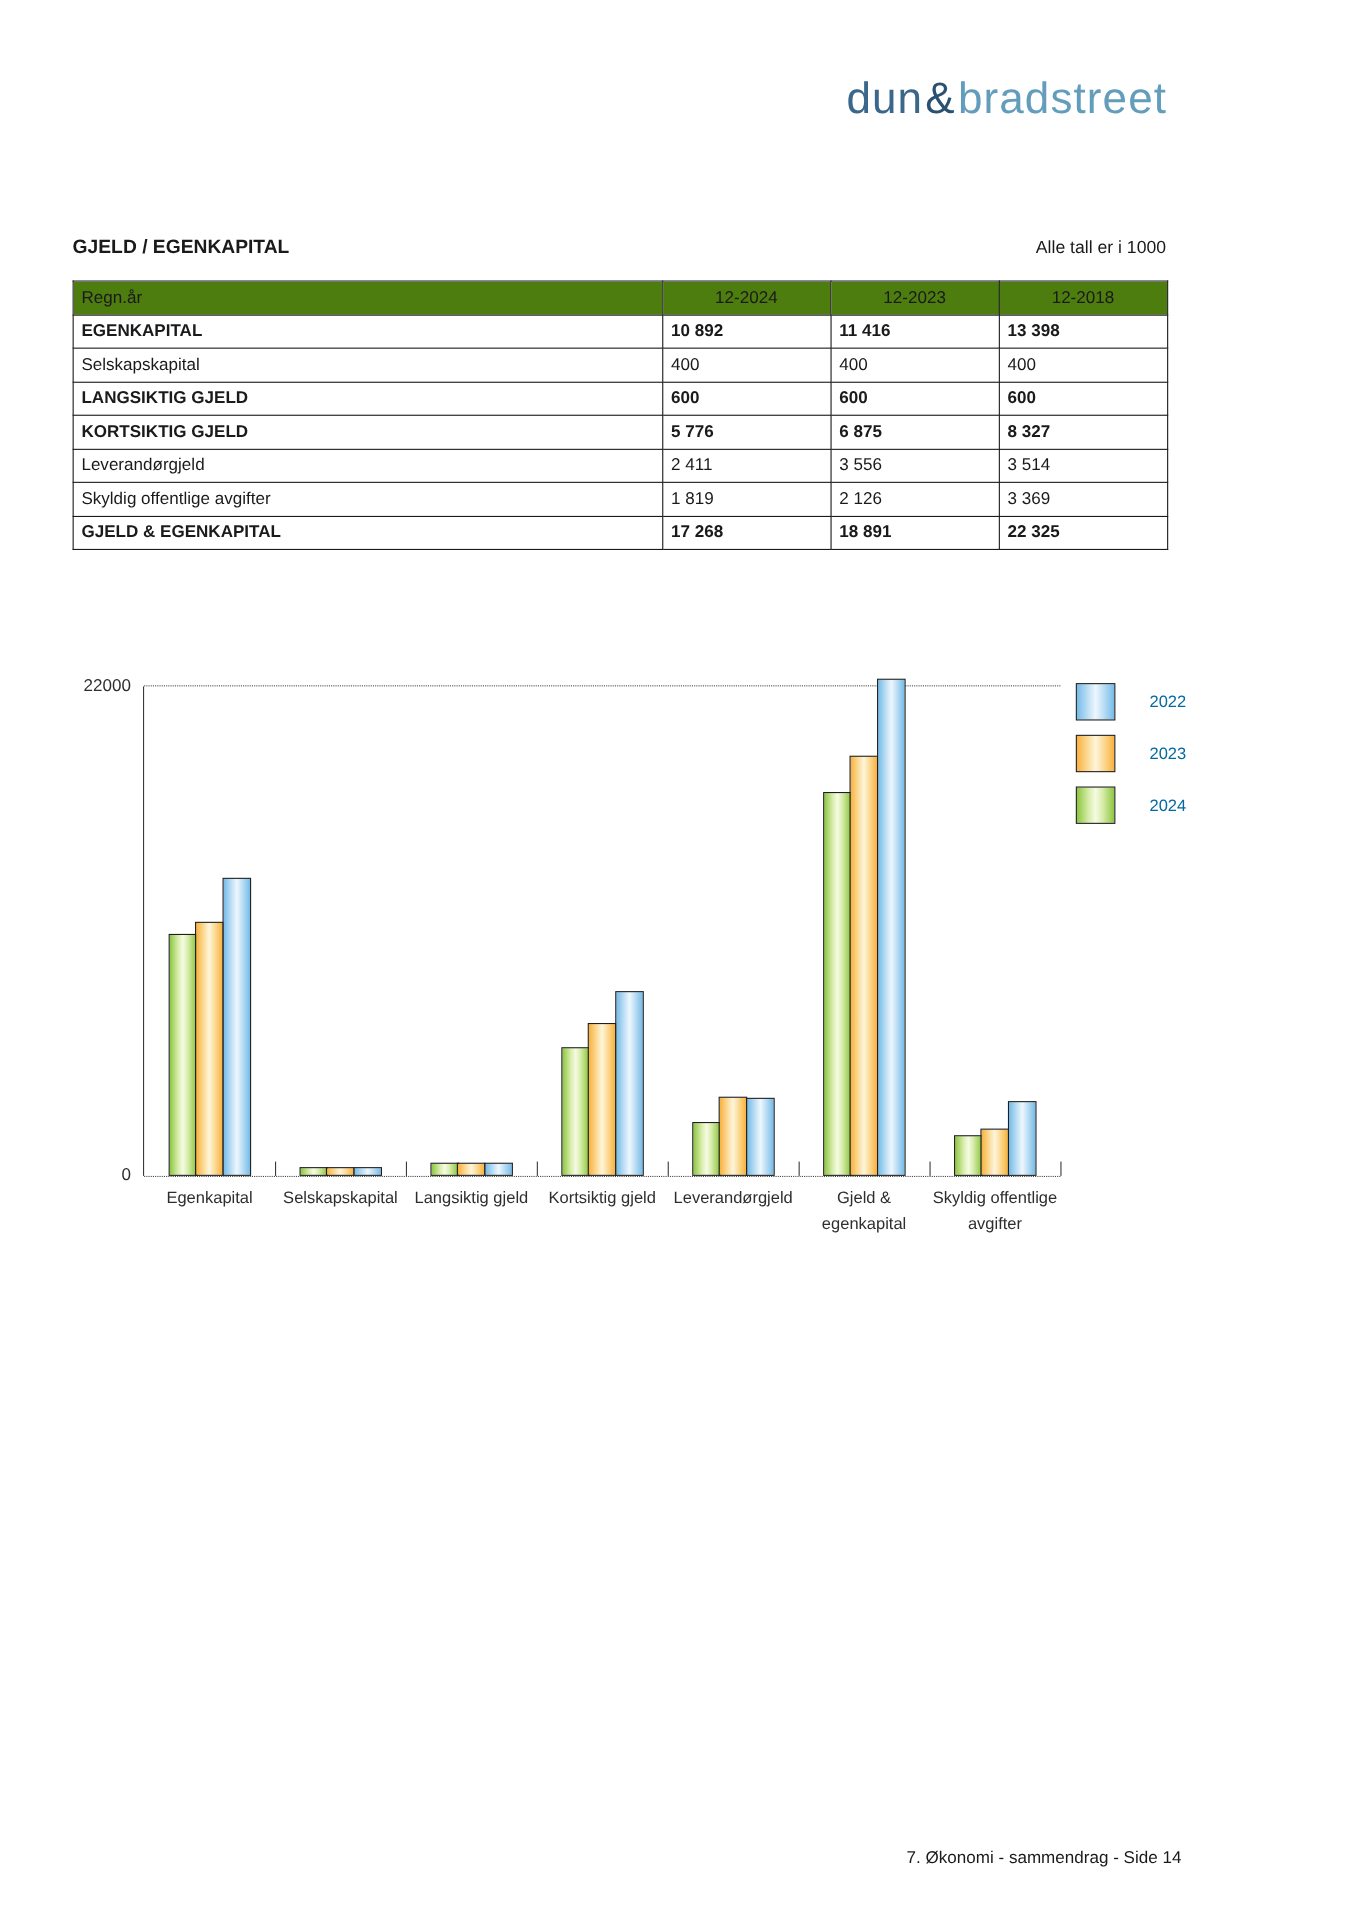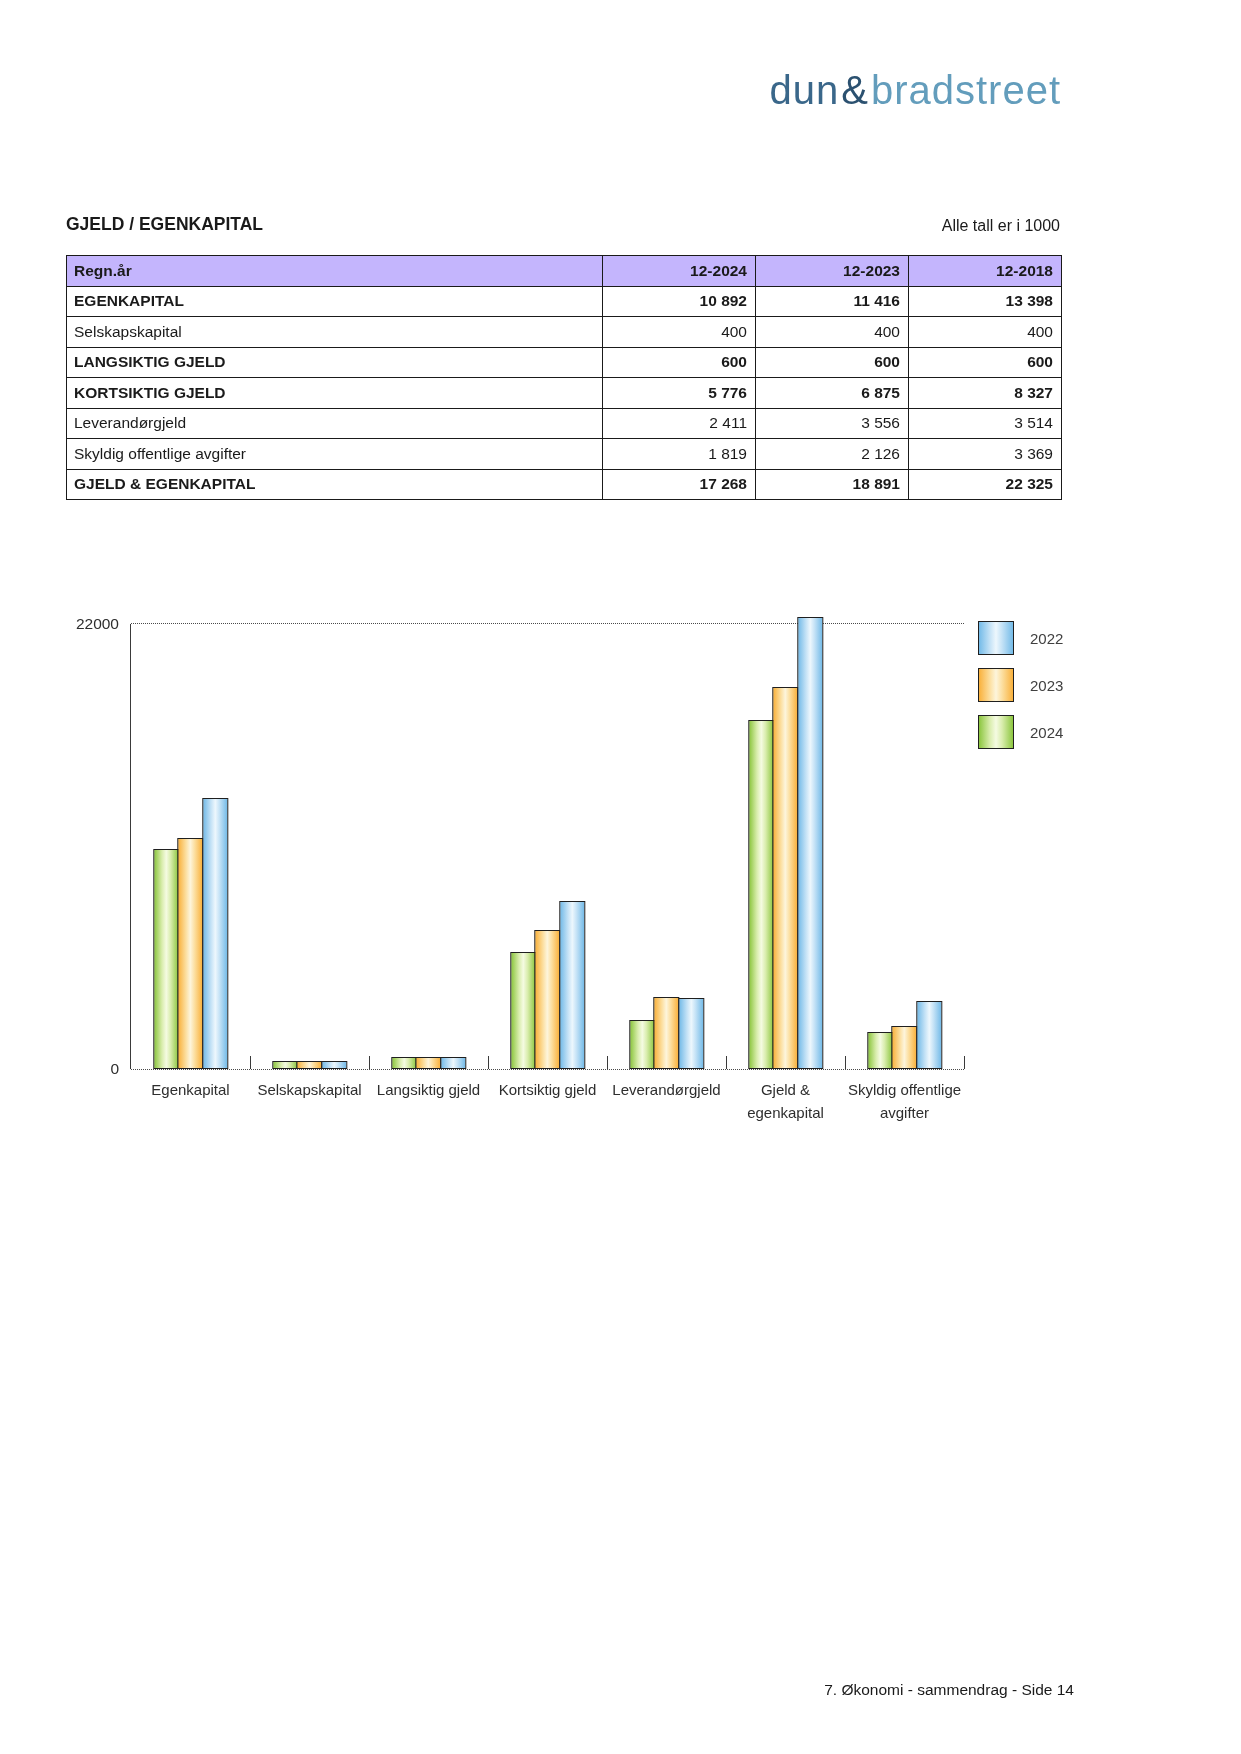--- a/index.html
+++ b/index.html
@@ -16,23 +16,23 @@
   .section-row{position:absolute;left:66px;top:214px;width:994px;display:flex;justify-content:space-between;align-items:flex-end;text-align:right;}
   .section-title{font-size:17.5px;font-weight:bold;}
   .unit-note{font-size:16px;}
   
   table.fin{position:absolute;left:66px;top:255px;width:994px;border-collapse:collapse;table-layout:fixed;}
   table.fin col.c0{width:536px;} table.fin col.cy{width:153px;}
   table.fin td,table.fin th{
     border:1.5px solid #1a1a1a;font-size:15.5px;height:27.5px;
     padding:1px 8px 1px 7px;overflow:hidden;white-space:nowrap;
   }
-  table.fin thead th{background:#c4b5fd;font-weight:bold;}
+  table.fin thead th{background:#4d7c0f;font-weight:normal;}
   table.fin th.lbl,table.fin td.lbl{text-align:left;}
-  table.fin th.num,table.fin td.num{text-align:right;}
+  table.fin th.num,table.fin td.num{}
   table.fin tr.bold td{font-weight:bold;}
   
   .chart-area{
     position:absolute;left:130px;top:624px;width:833px;height:445px;
     border-left:1.5px solid #3a3a3a;
   }
   .chart-area::before{content:"";position:absolute;left:0;right:0;top:-1px;border-top:1.5px dotted #4a4a4a;}
   .chart-area::after{content:"";position:absolute;left:0;right:0;bottom:-1px;border-bottom:1.5px dotted #4a4a4a;}
   .ylab{position:absolute;right:calc(100% + 12px);font-size:15.5px;color:#2e2e2e;}
   .ylab.top{top:-9px;}
@@ -48,21 +48,21 @@
   .bar-2022{background:linear-gradient(90deg,#74bbe8 0%,#c4e2f6 32%,#edf7fd 50%,#c4e2f6 68%,#74bbe8 100%);}
   .xlabel{
     position:absolute;top:calc(100% + 9px);left:50%;transform:translateX(-50%);
     text-align:center;font-size:15px;color:#2e2e2e;line-height:1.55;
   }
   .xlabel div{white-space:nowrap;}
   
   .legend{position:absolute;left:978px;top:621px;}
   .legend-item{display:flex;align-items:center;margin-bottom:13px;}
   .legend-swatch{width:36px;height:34px;border:1.3px solid #1f1f1f;box-sizing:border-box;}
-  .legend-label{margin-left:16px;font-size:15px;color:#404040;}
+  .legend-label{margin-left:31px;font-size:15px;color:#0369a1;}
   
   .footer{position:absolute;top:1681px;right:167px;font-size:15.5px;color:#1a1a1a;}
 </style>
 </head>
 <body>
 
 <div class="page">
 
   <div class="logo">
     <span class="dun">dun</span><span class="amp">&amp;</span><span class="brad">bradstreet</span>

